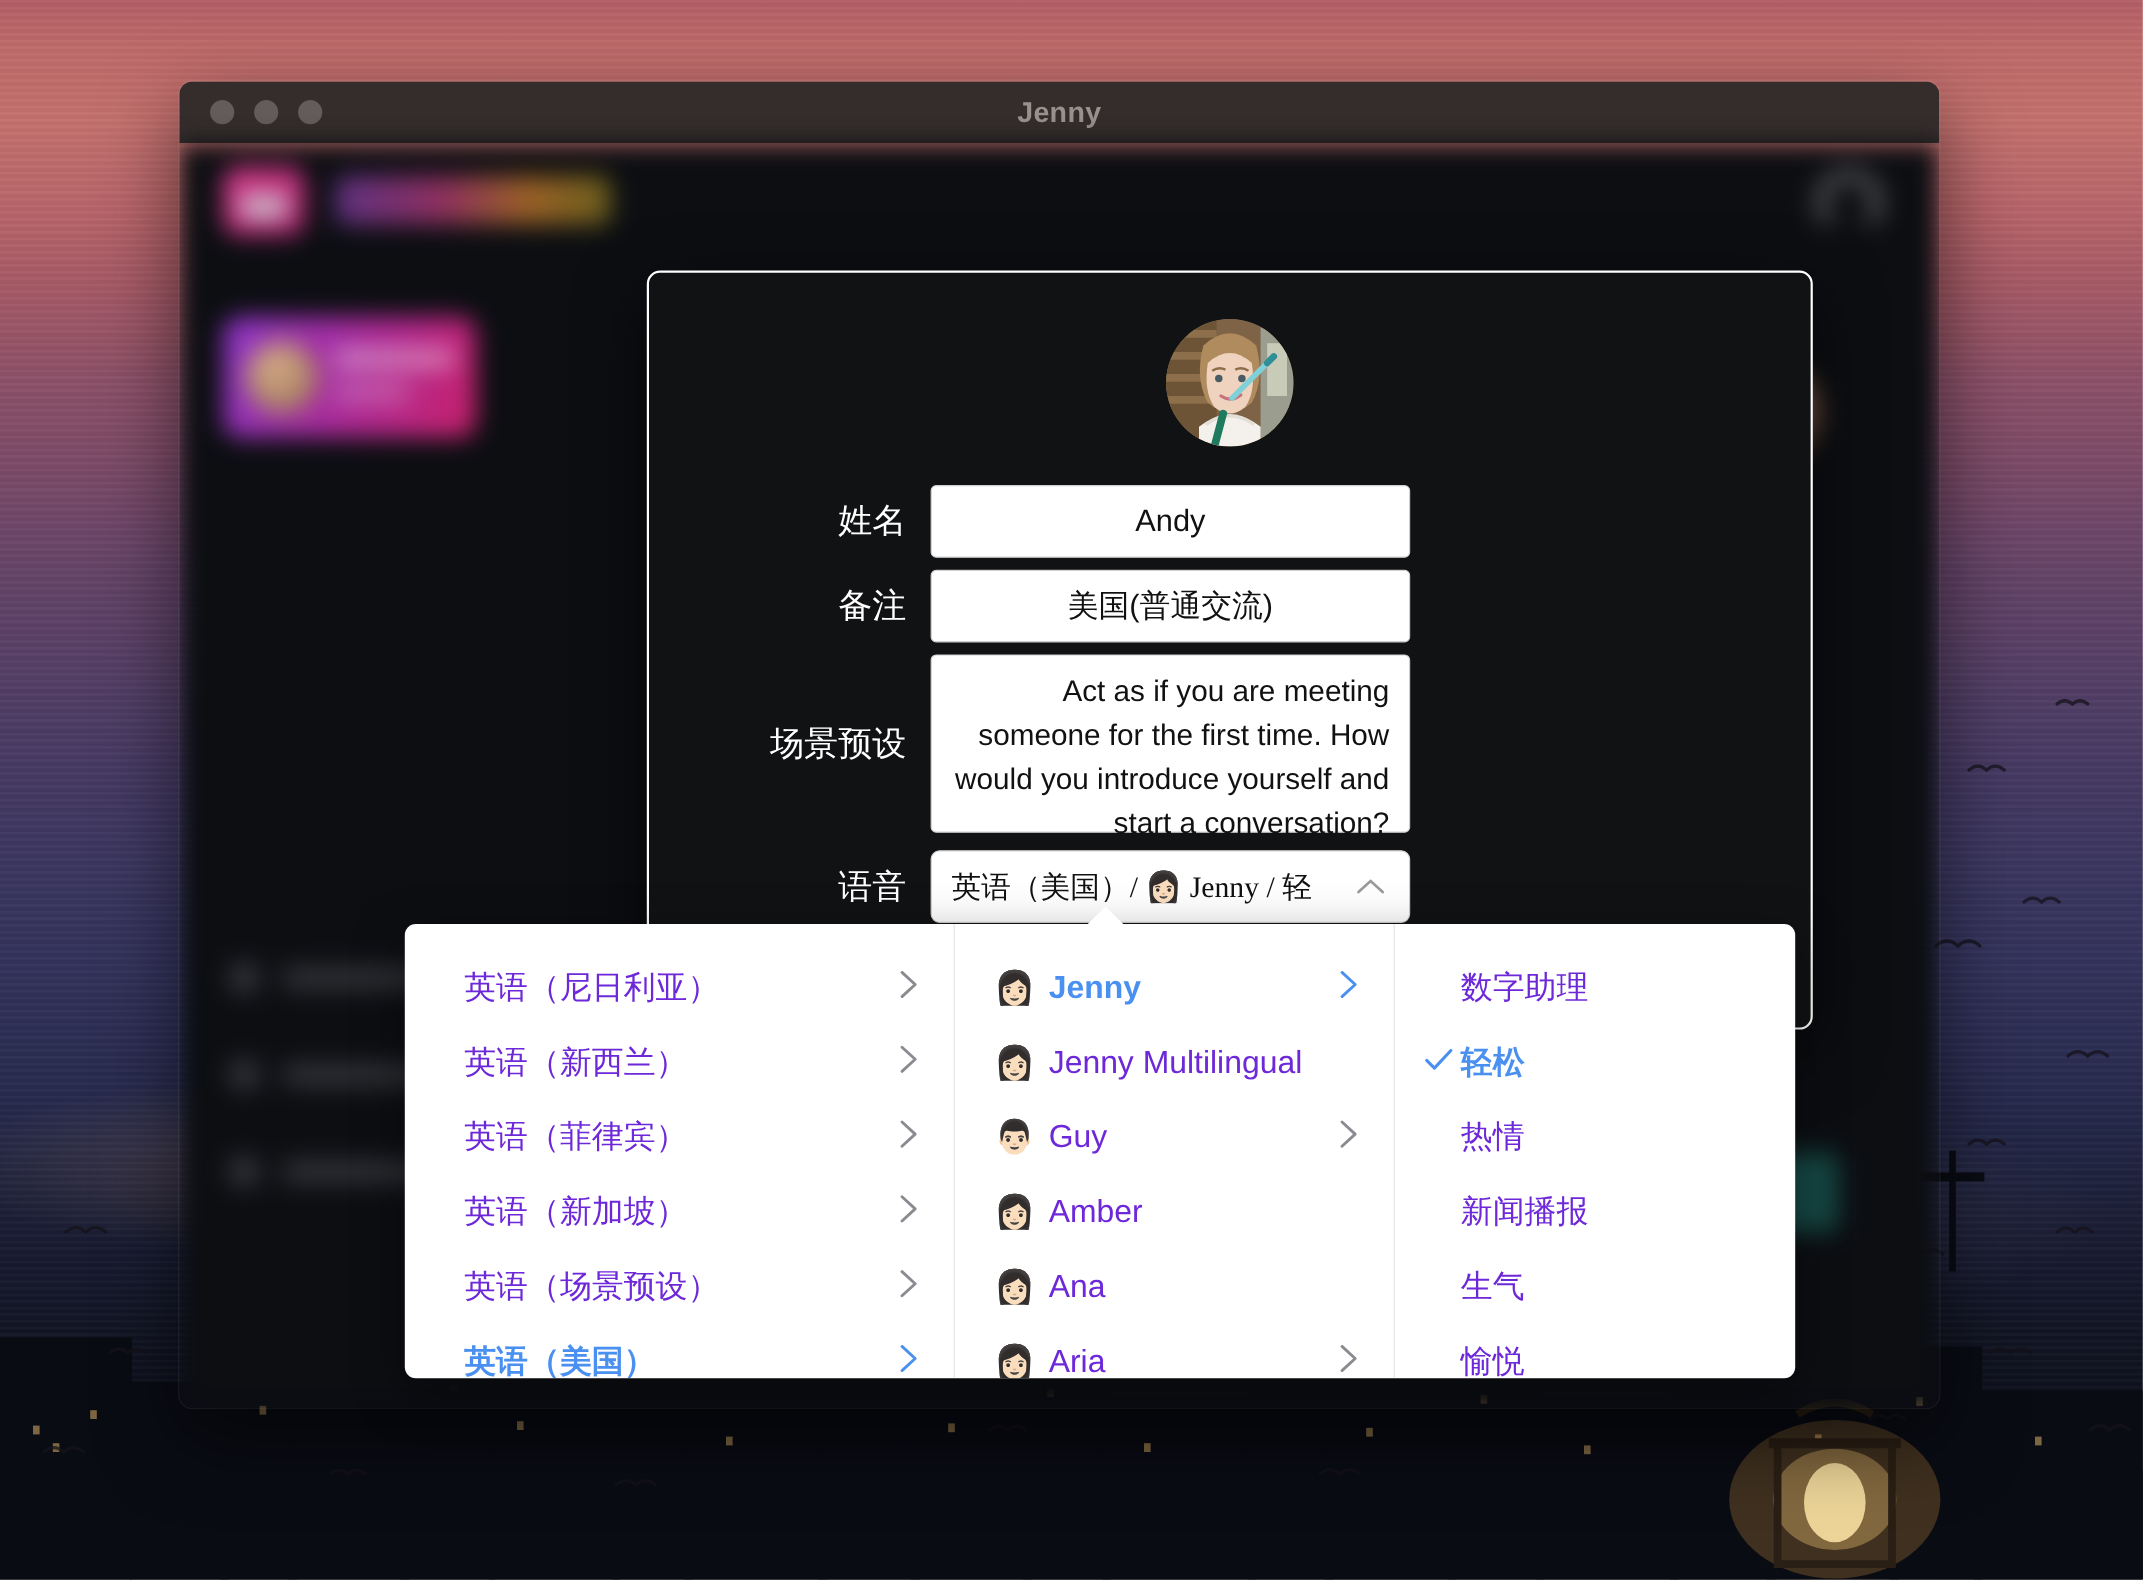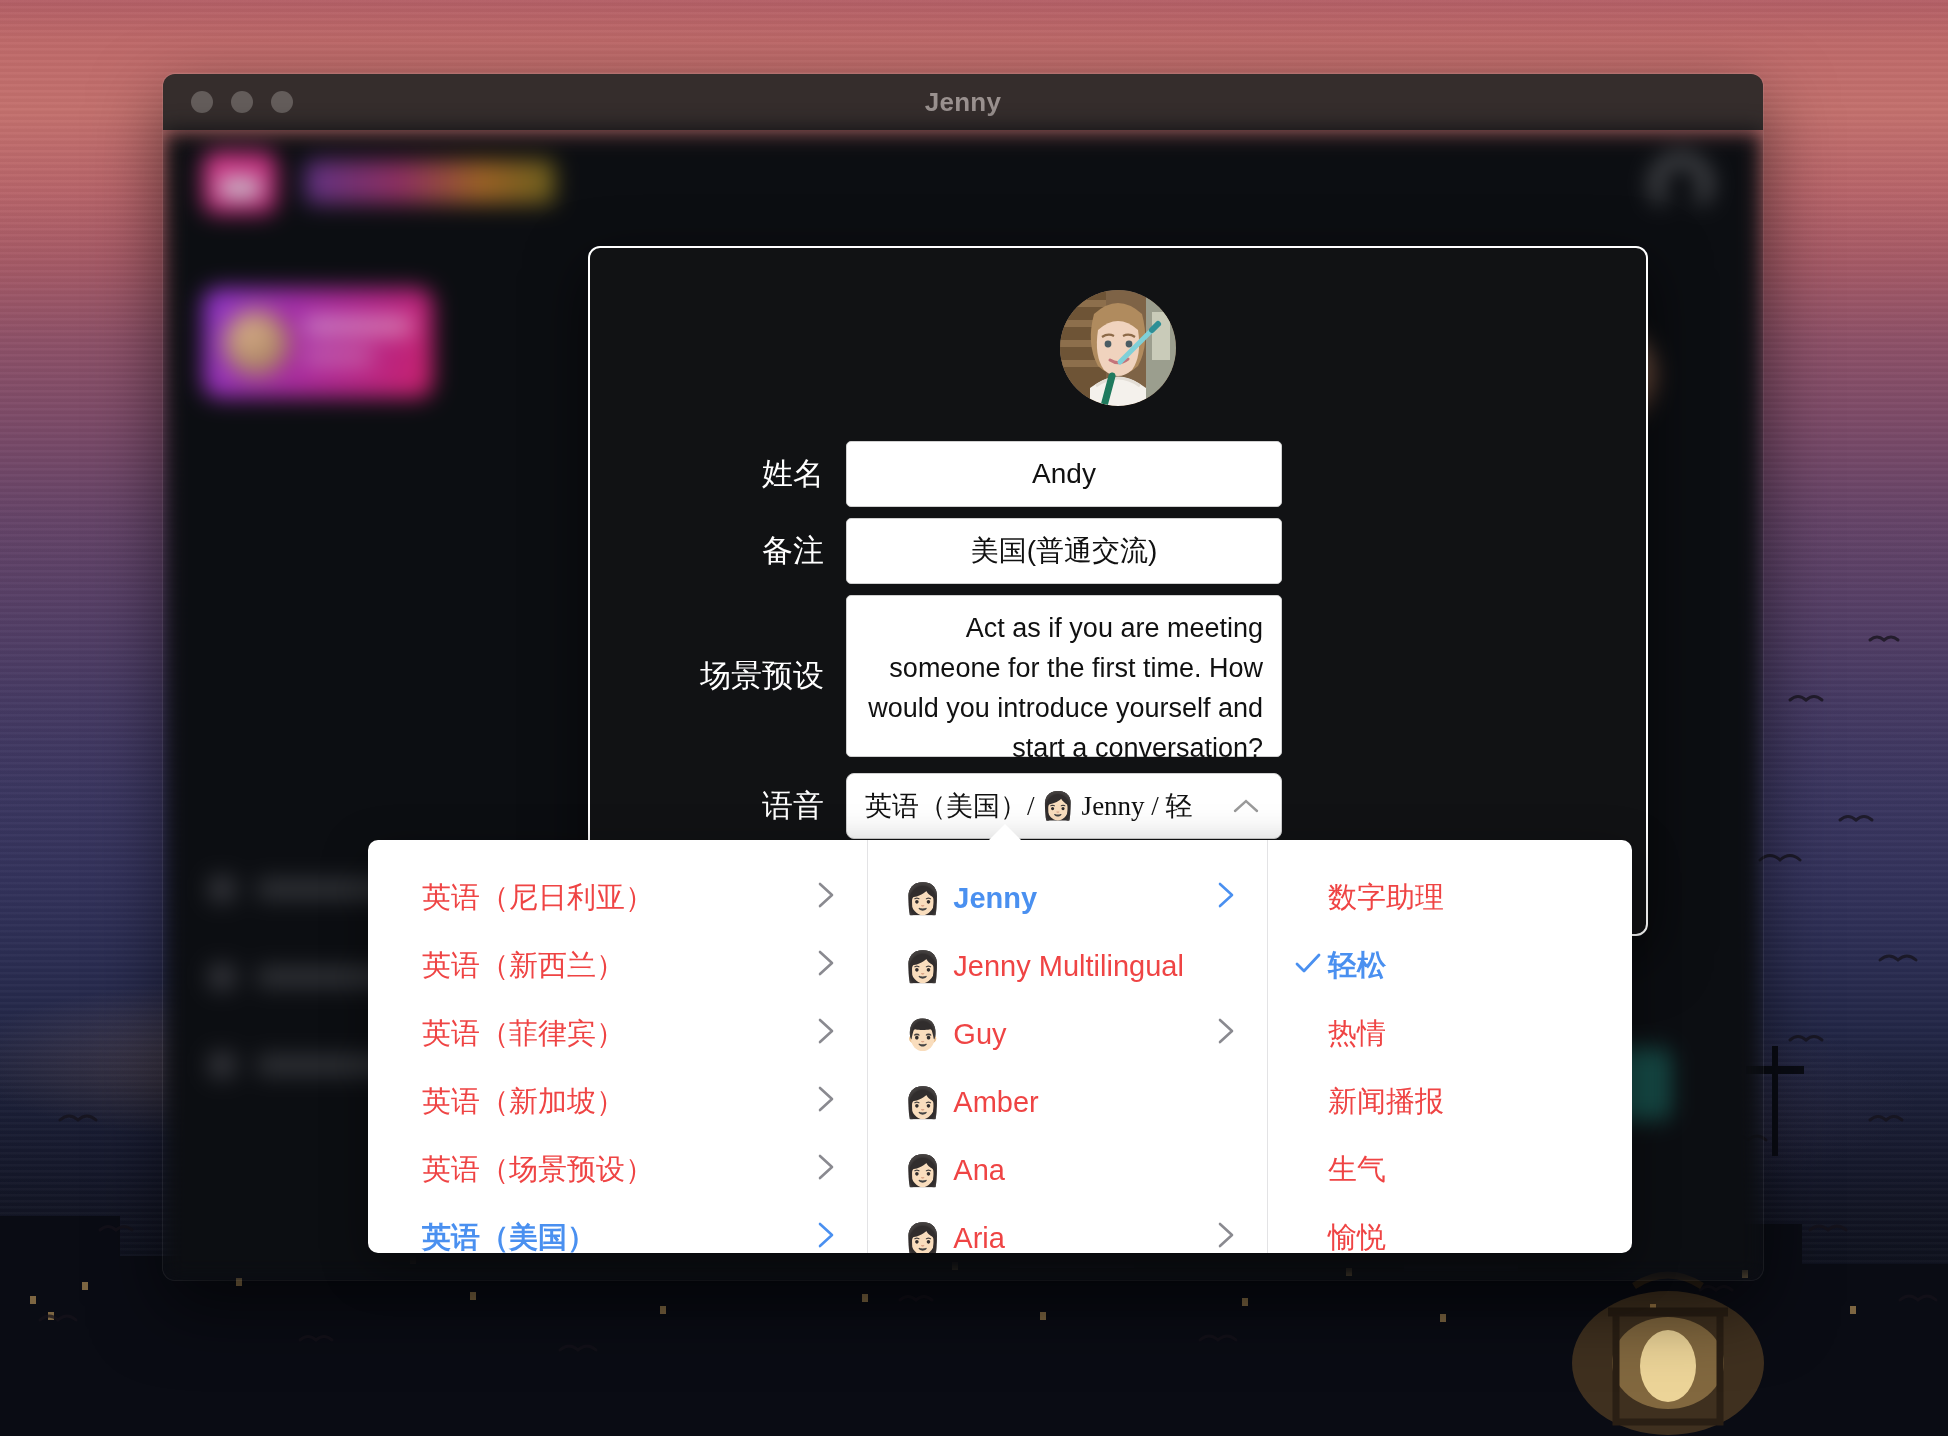--- a/index.html
+++ b/index.html
@@ -253,21 +253,21 @@
     overflow: hidden;
   }
   .dd-col.c1 { width: 500px; border-right: 1px solid #e3e3e5; }
   .dd-col.c2 { width: 400px; border-right: 1px solid #e3e3e5; }
   .dd-col.c3 { width: 363px; }
 
   .dd-item {
     height: 68px;
     display: flex; align-items: center;
     padding: 0 30px 0 54px;
-    color: #ef4444;
+    color: #6d28d9;
     font-size: 29px;
     white-space: nowrap;
   }
   .dd-item.sel { color: #4a90f0; font-weight: bold; }
   .dd-item .lbl { flex: 1; }
   .dd-item .chev { color: #7b7b80; font-size: 28px; }
   .dd-item.sel .chev { color: #4a90f0; }
   .dd-item .emoji { font-size: 30px; margin-right: 12px; }
 
   .dd-col.c2 .dd-item { padding-left: 36px; }

